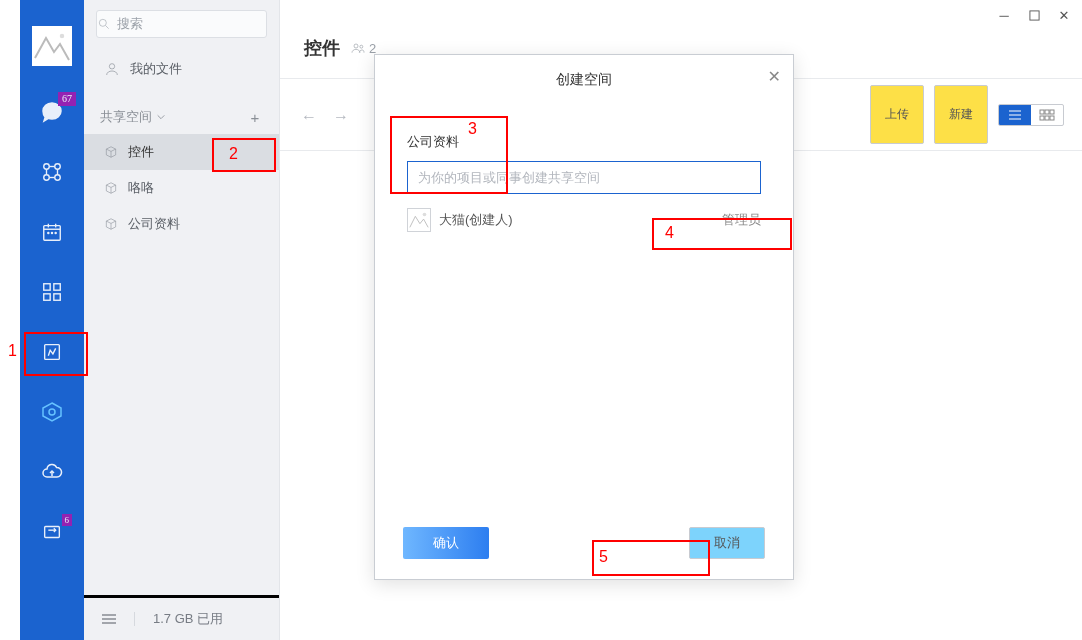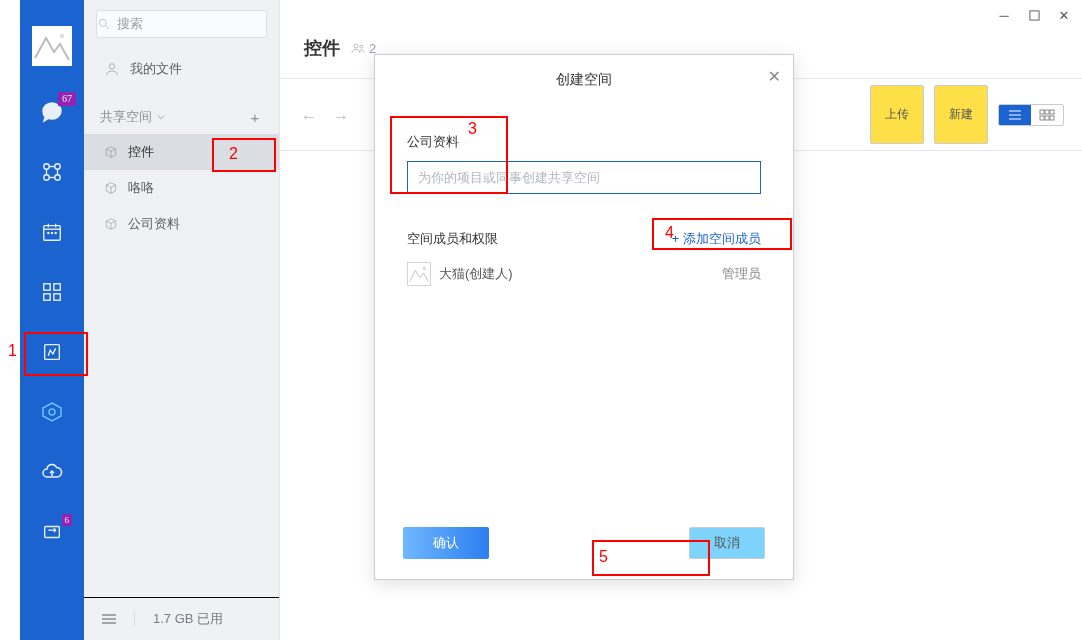--- a/index.html
+++ b/index.html
@@ -33,21 +33,21 @@
 .search svg { stroke:#9aa0a8; fill:none; }
 .nav { padding:4px 0; }
 .nav-item { display:flex; align-items:center; gap:10px; padding:8px 20px; color:#5a5f66; font-size:13px; cursor:pointer; }
 .nav-item svg { stroke:#8a8f97; fill:none; width:16px; height:16px; }
 .section-header { display:flex; align-items:center; justify-content:space-between; padding:18px 16px 8px 16px; color:#8a8f96; font-size:13px; }
 .section-header .left { display:flex; align-items:center; gap:4px; }
 .section-header .plus { width:16px; height:16px; display:flex; align-items:center; justify-content:center; color:#8a8f96; cursor:pointer; font-size:15px; }
 .space-item { display:flex; align-items:center; gap:10px; padding:9px 20px; color:#5a5f66; font-size:13px; cursor:pointer; }
 .space-item.selected { background:#dadde2; color:#333; }
 .space-item svg { width:14px; height:14px; stroke:#8a8f97; fill:none; }
-.sidebar-footer { margin-top:auto; border-top:1px solid #000000; padding:12px 18px; display:flex; align-items:center; gap:18px; color:#777c84; font-size:13px; }
+.sidebar-footer { margin-top:auto; border-top:3px solid #000000; padding:12px 18px; display:flex; align-items:center; gap:18px; color:#777c84; font-size:13px; }
 .hamburger { width:14px; height:10px; cursor:pointer;}
 .divider-v { width:1px; height:14px; background:#d6d9de; }
 
 
 .main { flex:1; display:flex; flex-direction:column; }
 .title-bar { height:30px; display:flex; align-items:center; justify-content:flex-end; padding:0 10px; gap:14px; }
 .title-bar .win-btn { width:16px; height:16px; display:flex; align-items:center; justify-content:center; cursor:pointer; color:#555; font-size:13px;}
 .header { display:flex; align-items:center; gap:10px; padding:6px 24px 18px 24px; }
 .header h1 { font-size:18px; font-weight:600; color:#333; }
 .header .people { display:flex; align-items:center; gap:3px; color:#9aa0a8; font-size:13px; }
@@ -279,24 +279,20 @@
 </div>
 
 <div class="dialog">
   <div class="dialog-header">
     <span>创建空间</span>
     <span class="dialog-close">✕</span>
   </div>
   <div class="dialog-body">
     <div class="d-label">公司资料</div>
     <input class="d-input" placeholder="为你的项目或同事创建共享空间" style="">
-    <div class="d-section-row">
-      <span class="d-label" style="margin-bottom:0">空间成员和权限</span>
-      <span class="d-link">+ 添加空间成员</span>
-    </div>
     <div class="member-row">
       <div class="member-left">
         <div class="m-avatar">
           <svg viewBox="0 0 24 24">
               <path d="M2 20 L8 8 L13 16 L17 11 L22 20" stroke="#bbb" fill="none"></path>
               <circle cx="18" cy="6" r="2" fill="#ddd"></circle>
             </svg>
         </div>
         <span>大猫(创建人)</span>
       </div>

